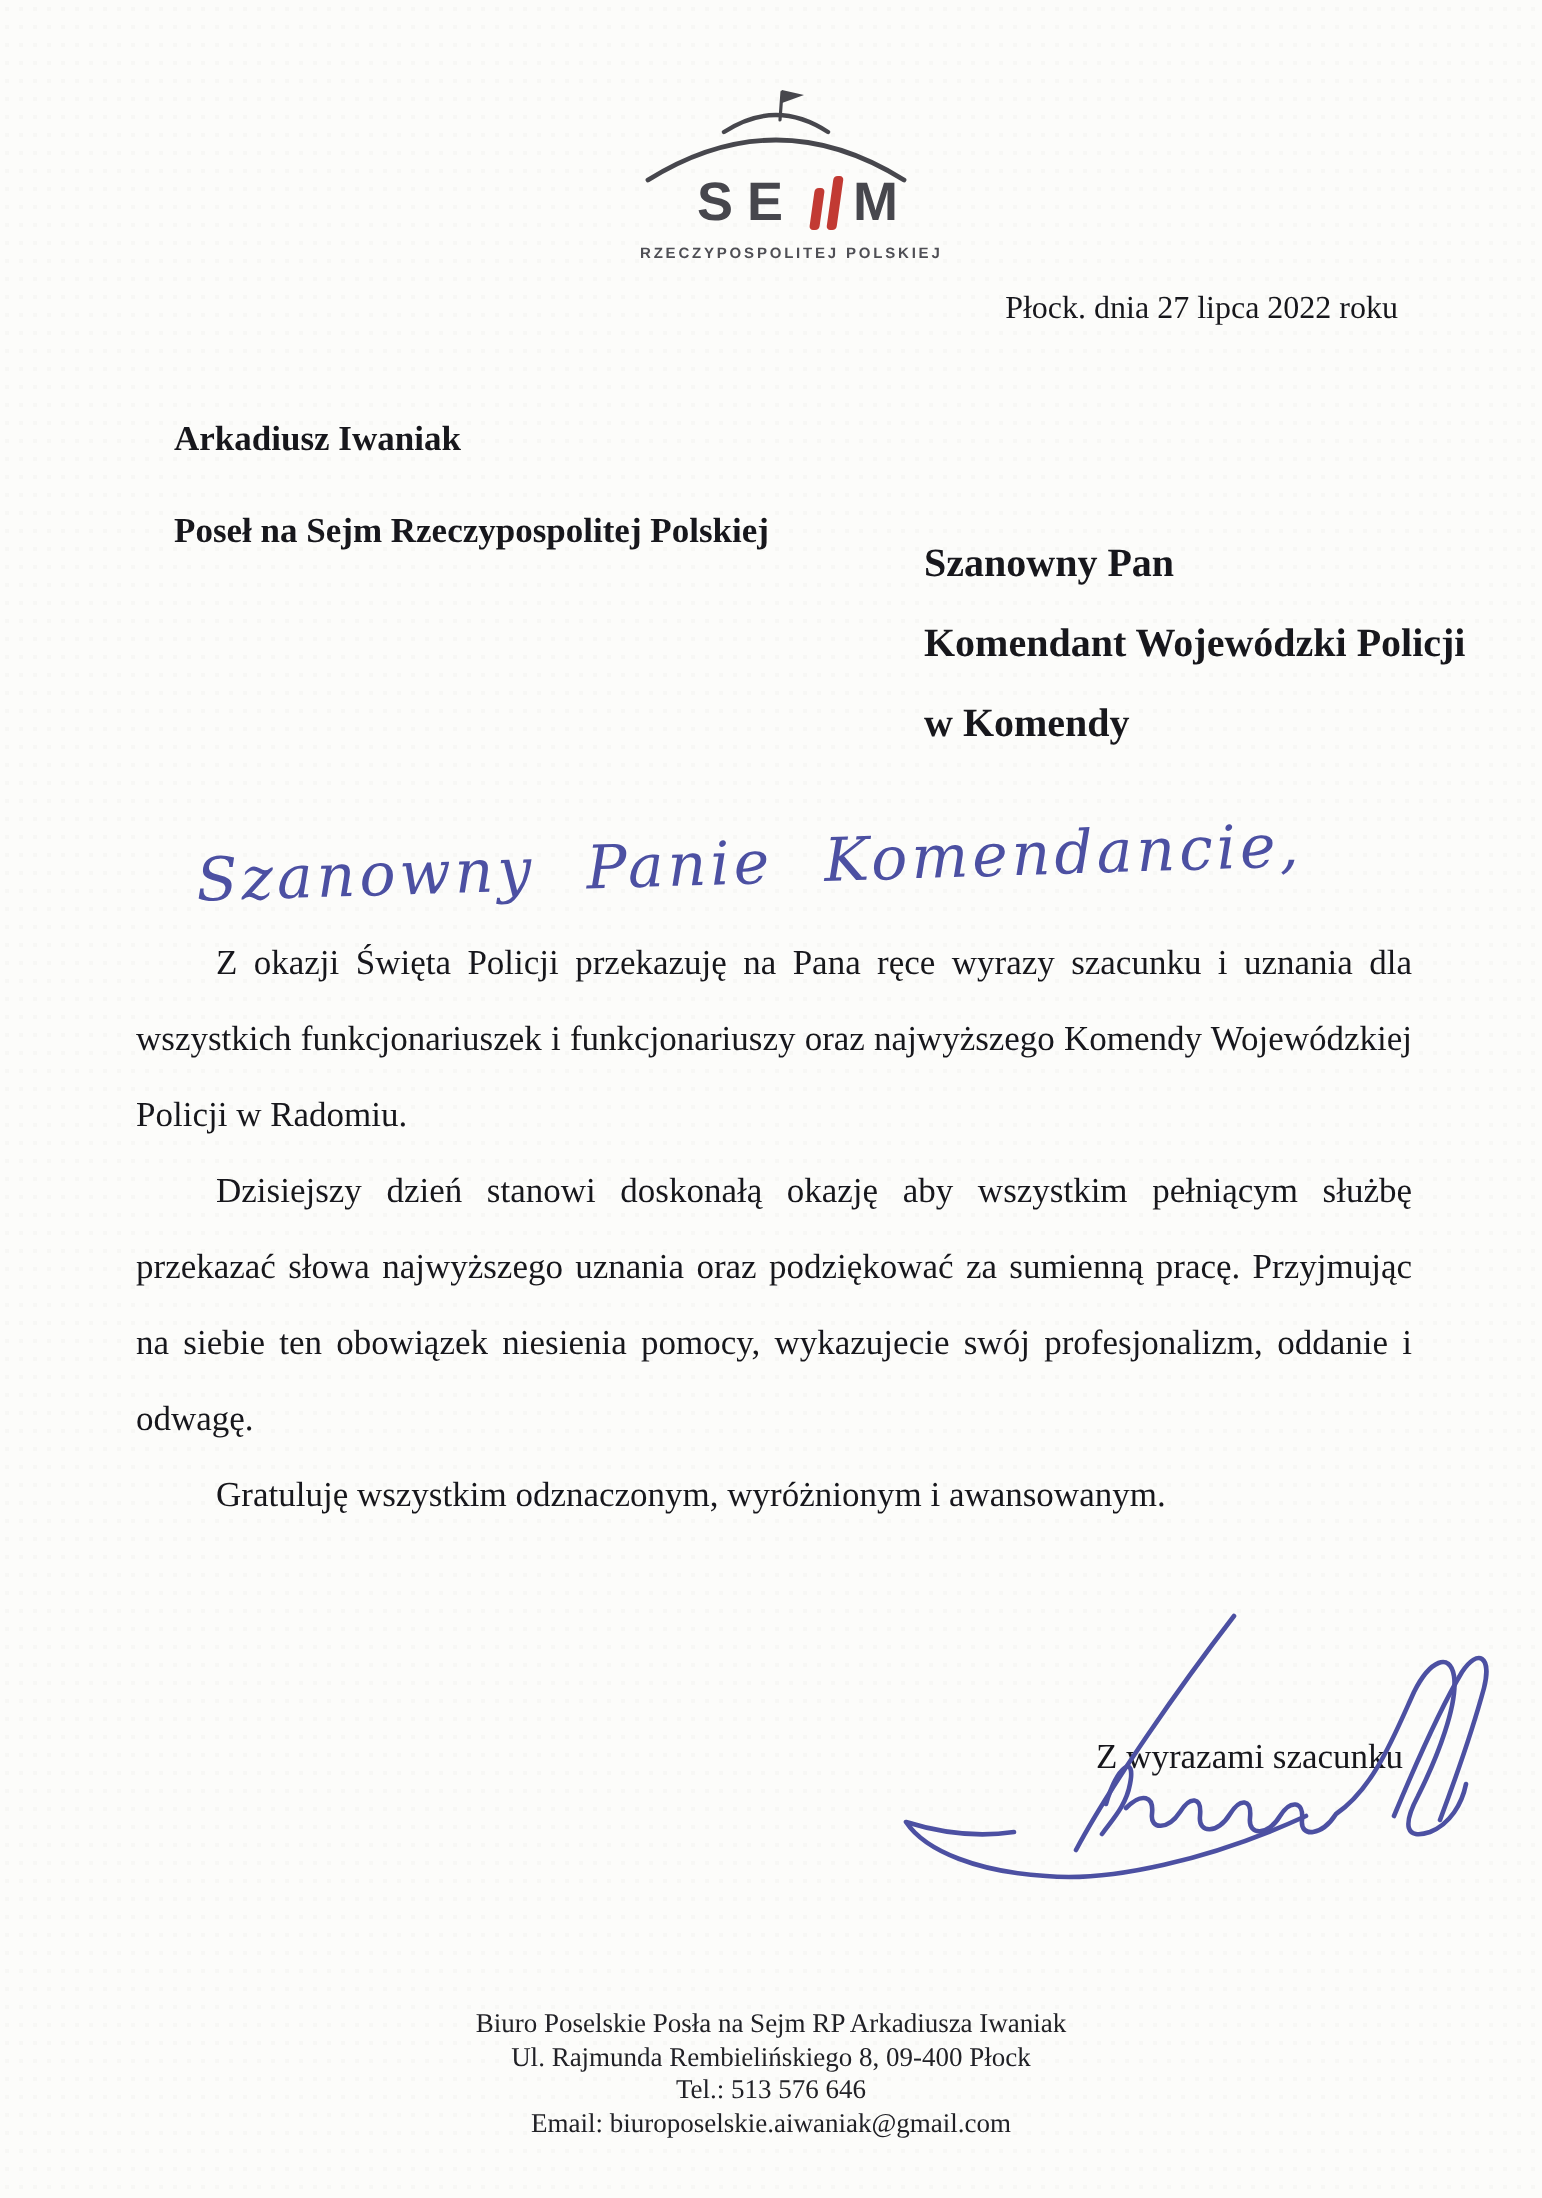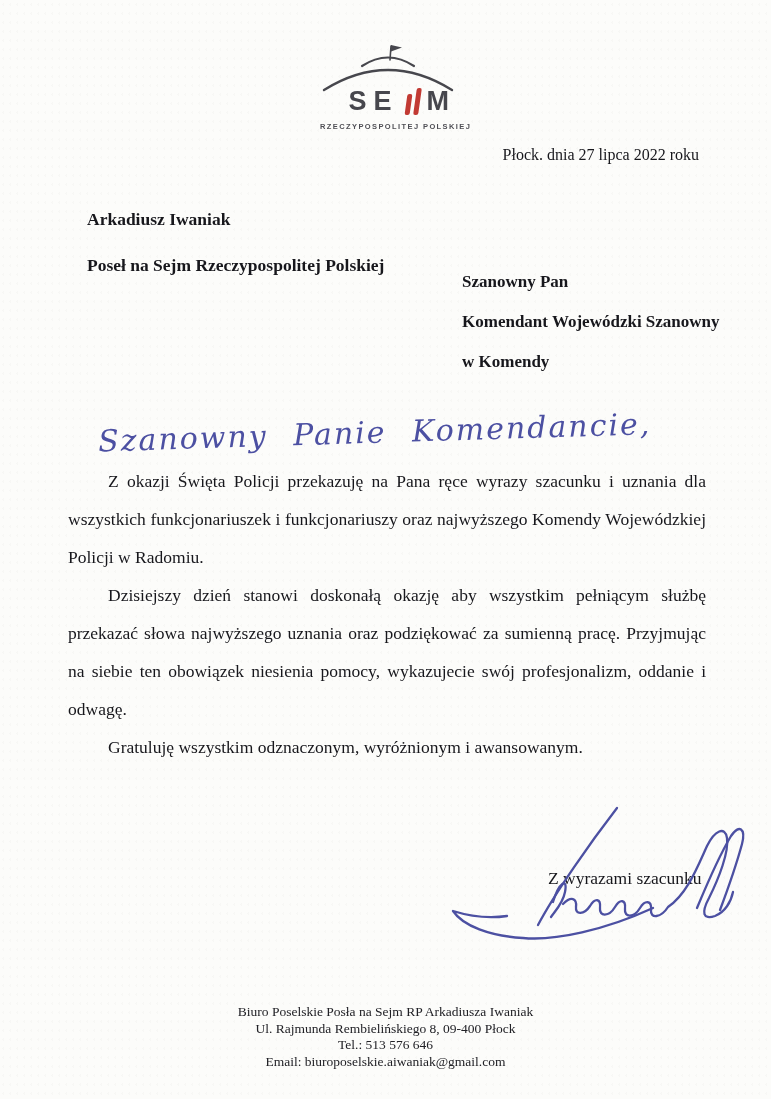--- a/index.html
+++ b/index.html
@@ -33,21 +33,21 @@
     margin-top:7px;
     font-family:"Liberation Sans", sans-serif;
     font-size:7.5px;font-weight:700;letter-spacing:1.4px;
     color:#4f4f55;white-space:nowrap;
   }
 
   
   .date-line{position:absolute;top:146px;right:72px;font-size:16px;}
   .sender{position:absolute;left:87px;top:186px;font-weight:700;font-size:17.5px;margin-top:23px;}
   .sender-name{margin-bottom:25px;}
-  .recipient{position:absolute;left:462px;top:262px;font-weight:700;font-size:17px;}
+  .recipient{position:absolute;left:462px;top:262px;font-weight:700;font-size:20px;}
   .recipient div{height:40px;line-height:40px;}
 
   .salutation{
     position:absolute;left:98px;top:414px;width:600px;
     font-family:"DejaVu Serif", serif;font-style:italic;
     font-size:30px;color:#4c50a2;
     letter-spacing:2px;word-spacing:14px;white-space:nowrap;
     transform:rotate(-1.8deg);
   }
 
@@ -93,21 +93,21 @@
 
   <div class="date-line">Płock. dnia 27 lipca 2022 roku</div>
 
   <div class="sender">
     <div class="sender-name">Arkadiusz Iwaniak</div>
     <div class="sender-title">Poseł na Sejm Rzeczypospolitej Polskiej</div>
   </div>
 
   <div class="recipient">
     <div>Szanowny Pan</div>
-    <div>Komendant Wojewódzki Szanowny</div>
+    <div>Komendant Wojewódzki Policji</div>
     <div>w Komendy</div>
   </div>
 
   <div class="salutation">Szanowny Panie Komendancie,</div>
 
   <div class="body-text">
     <p>Z okazji Święta Policji przekazuję na Pana ręce wyrazy szacunku i uznania dla wszystkich funkcjonariuszek i funkcjonariuszy oraz najwyższego Komendy Wojewódzkiej Policji w Radomiu.</p>
     <p>Dzisiejszy dzień stanowi doskonałą okazję aby wszystkim pełniącym służbę przekazać słowa najwyższego uznania oraz podziękować za sumienną pracę. Przyjmując na siebie ten obowiązek niesienia pomocy, wykazujecie swój profesjonalizm, oddanie i odwagę.</p>
     <p>Gratuluję wszystkim odznaczonym, wyróżnionym i awansowanym.</p>
   </div>

